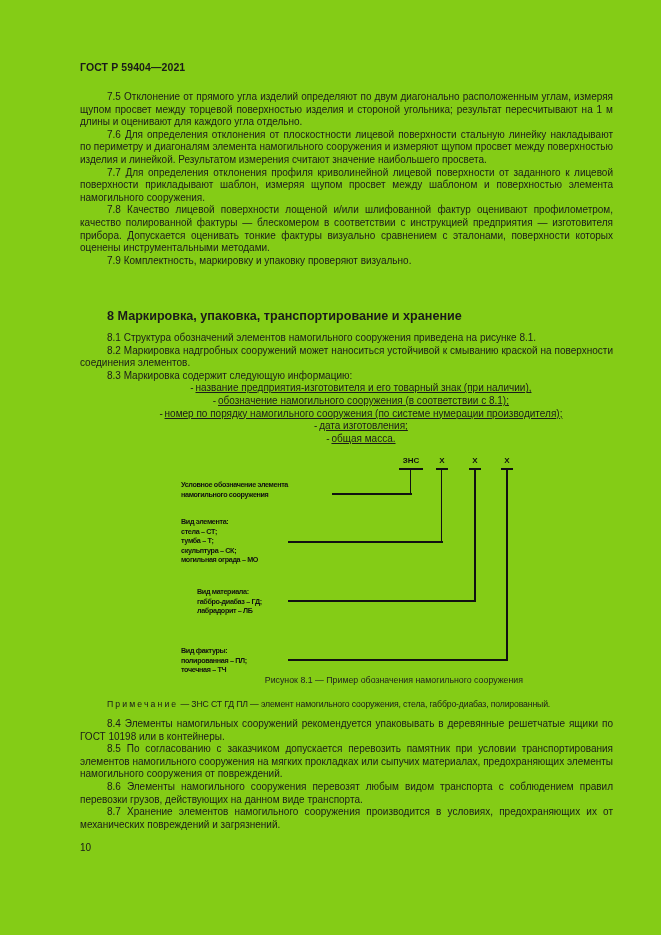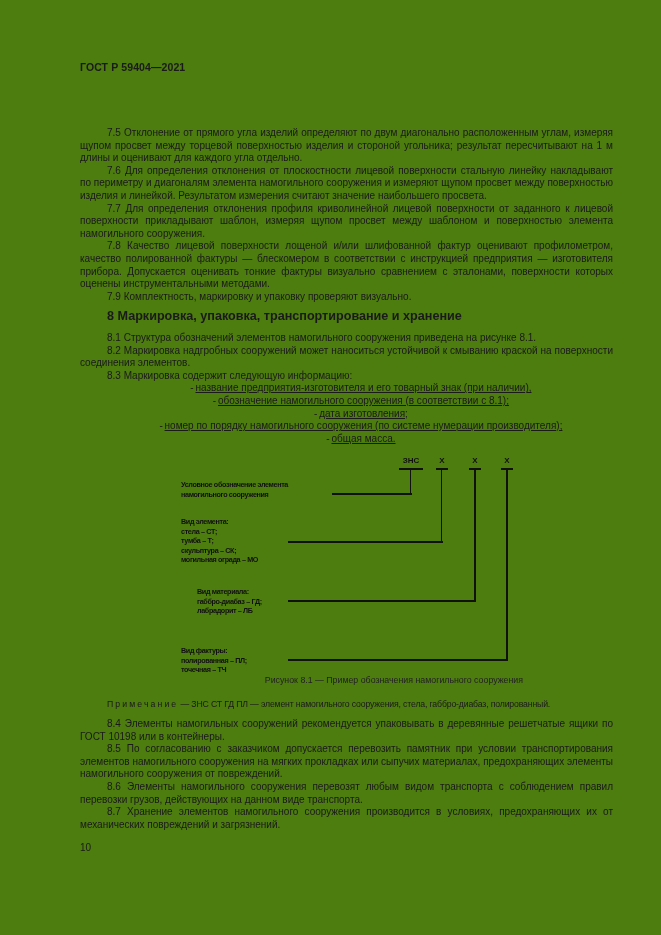--- a/index.html
+++ b/index.html
@@ -1,18 +1,18 @@
 <!DOCTYPE html>
 <html><head>
   <meta charset="utf-8">
   <style>
     * { margin: 0; padding: 0; box-sizing: border-box; }
     html, body { width: 661px; height: 935px; background: #ffffff; overflow: hidden; }
     body { position: relative; font-family: "Liberation Sans", sans-serif; color: #1a1a1a; }
-    .page { position: absolute; left: 0; top: 0; width: 661px; height: 935px; background: #4d7c0f; }
+    .page { position: absolute; left: 0; top: 0; width: 661px; height: 935px; background: #84cc16; }
     .header { position: absolute; left: 80px; top: 61px; font-size: 10.5px; font-weight: bold; letter-spacing: 0.1px; }
     .col { position: absolute; left: 80px; width: 533px; font-size: 10px; line-height: 12.6px; }
     .p { text-align: justify; text-indent: 27px; }
     .p.left { text-align: left; }
     .li { padding-left: 27px; text-align: center; white-space: nowrap; text-decoration: underline; }
     .li .dash { display: inline-block; width: 7px; }
     .h2 { font-size: 12.6px; font-weight: bold; padding-left: 27px; line-height: 16px; }
     .note { font-size: 8.7px; text-indent: 27px; letter-spacing: -0.15px; white-space: nowrap; }
     .note .spaced { letter-spacing: 2.1px; }
     .figure { position: absolute; left: 0; top: 0; width: 652px; height: 935px; pointer-events: none; }
@@ -24,40 +24,40 @@
     .caption { position: absolute; left: 0; width: 523px; top: 675px; text-align: right; font-size: 8.8px; color: #222; }
     .pagenum { position: absolute; left: 80px; top: 842px; font-size: 10px; }
   </style>
 </head>
 <body>
 
 <div class="page">
 
   <div class="header">ГОСТ Р 59404—2021</div>
 
-  <div class="col" style="top:91px;margin-top:36px;">
+  <div class="col" style="top:91px;">
     <p class="p">7.5 Отклонение от прямого угла изделий определяют по двум диагонально расположенным углам, измеряя щупом просвет между торцевой поверхностью изделия и стороной угольника; результат пересчитывают на 1 м длины и оценивают для каждого угла отдельно.</p>
     <p class="p">7.6 Для определения отклонения от плоскостности лицевой поверхности стальную линейку накладывают по периметру и диагоналям элемента намогильного сооружения и измеряют щупом просвет между поверхностью изделия и линейкой. Результатом измерения считают значение наибольшего просвета.</p>
     <p class="p">7.7 Для определения отклонения профиля криволинейной лицевой поверхности от заданного к лицевой поверхности прикладывают шаблон, измеряя щупом просвет между шаблоном и поверхностью элемента намогильного сооружения.</p>
     <p class="p">7.8 Качество лицевой поверхности лощеной и/или шлифованной фактур оценивают профилометром, качество полированной фактуры — блескомером в соответствии с инструкцией предприятия — изготовителя прибора. Допускается оценивать тонкие фактуры визуально сравнением с эталонами, поверхности которых оценены инструментальными методами.</p>
     <p class="p left">7.9 Комплектность, маркировку и упаковку проверяют визуально.</p>
   </div>
 
   <div class="col" style="top:308px;">
     <h2 class="h2">8 Маркировка, упаковка, транспортирование и хранение</h2>
   </div>
 
   <div class="col" style="top:332px;">
     <p class="p left">8.1 Структура обозначений элементов намогильного сооружения приведена на рисунке 8.1.</p>
     <p class="p">8.2 Маркировка надгробных сооружений может наноситься устойчивой к смыванию краской на поверхности соединения элементов.</p>
     <p class="p left">8.3 Маркировка содержит следующую информацию:</p>
     <div class="li"><span class="dash">-</span><span>название предприятия-изготовителя и его товарный знак (при наличии),</span></div>
     <div class="li"><span class="dash">-</span><span>обозначение намогильного сооружения (в соответствии с 8.1);</span></div>
+    <div class="li"><span class="dash">-</span><span>номер по порядку намогильного сооружения (по системе нумерации производителя);</span></div>
     <div class="li"><span class="dash">-</span><span>дата изготовления;</span></div>
-    <div class="li"><span class="dash">-</span><span>номер по порядку намогильного сооружения (по системе нумерации производителя);</span></div>
     <div class="li"><span class="dash">-</span><span>общая масса.</span></div>
   </div>
 
   <div class="figure">
 
     <div class="code" style="left:399px; top:456px; width:24px;">ЗНС</div>
     <div class="code" style="left:436px; top:456px; width:12px;">Х</div>
     <div class="code" style="left:469px; top:456px; width:12px;">Х</div>
     <div class="code" style="left:501px; top:456px; width:12px;">Х</div>
 

